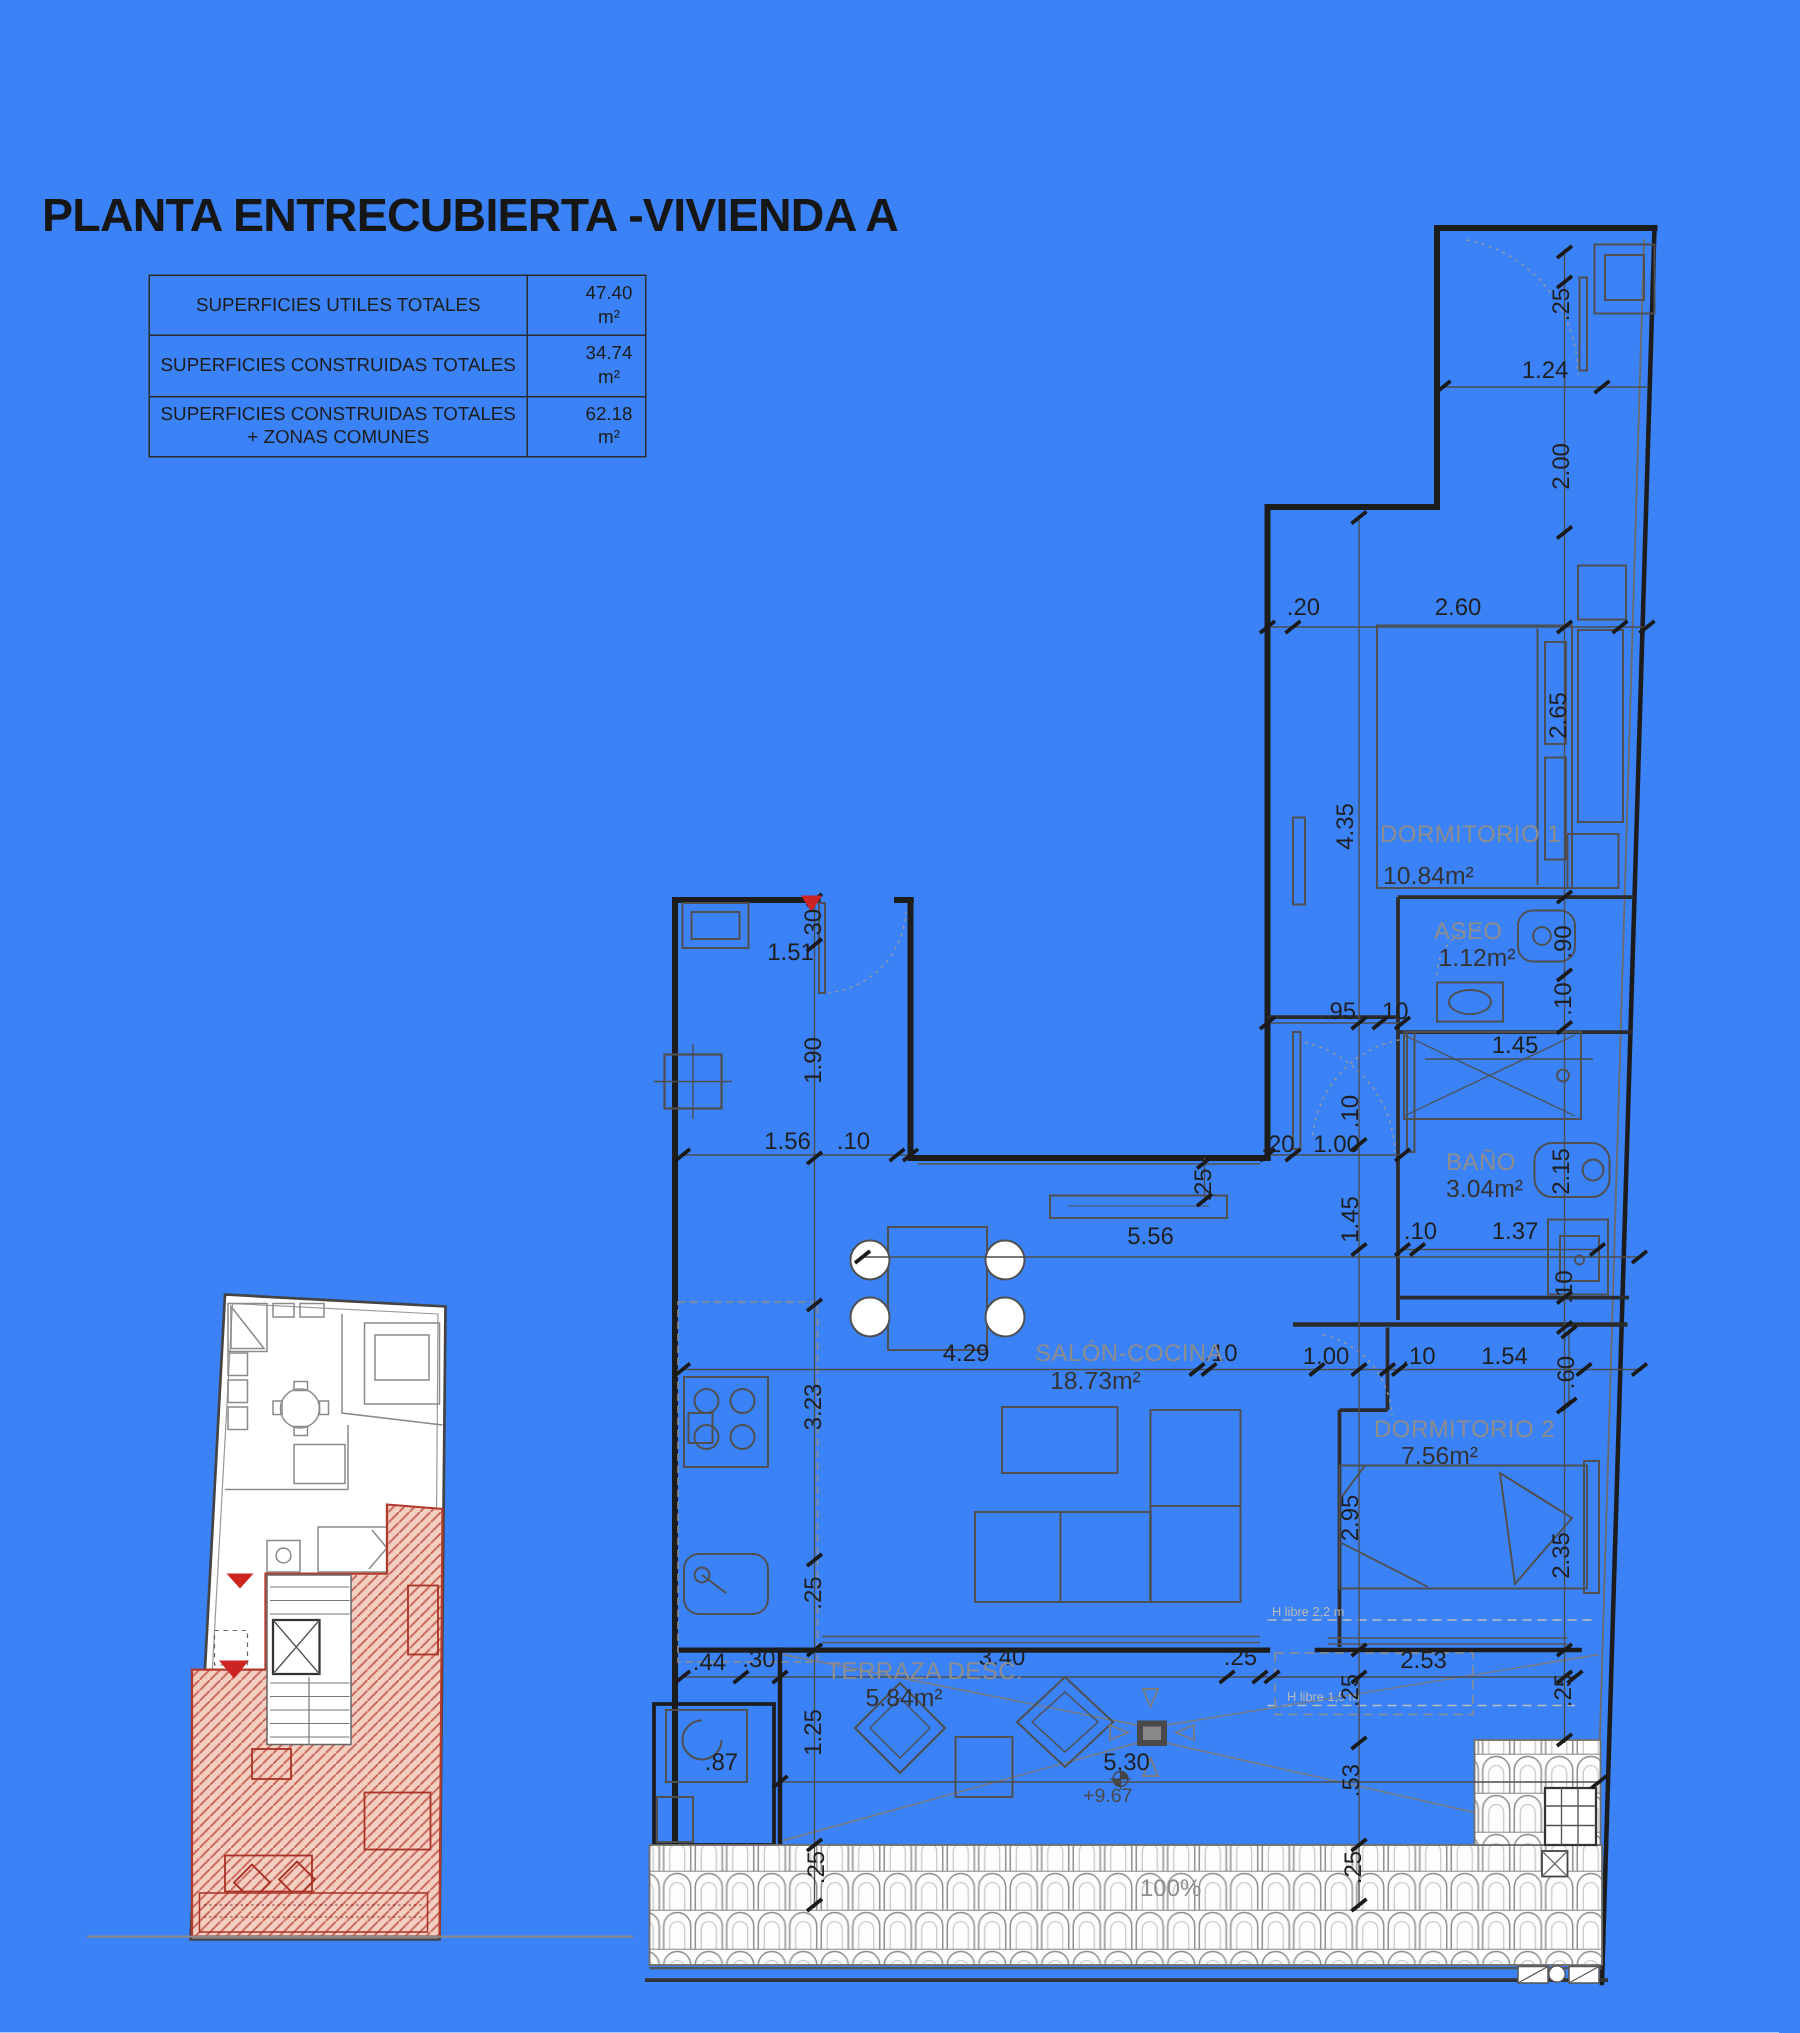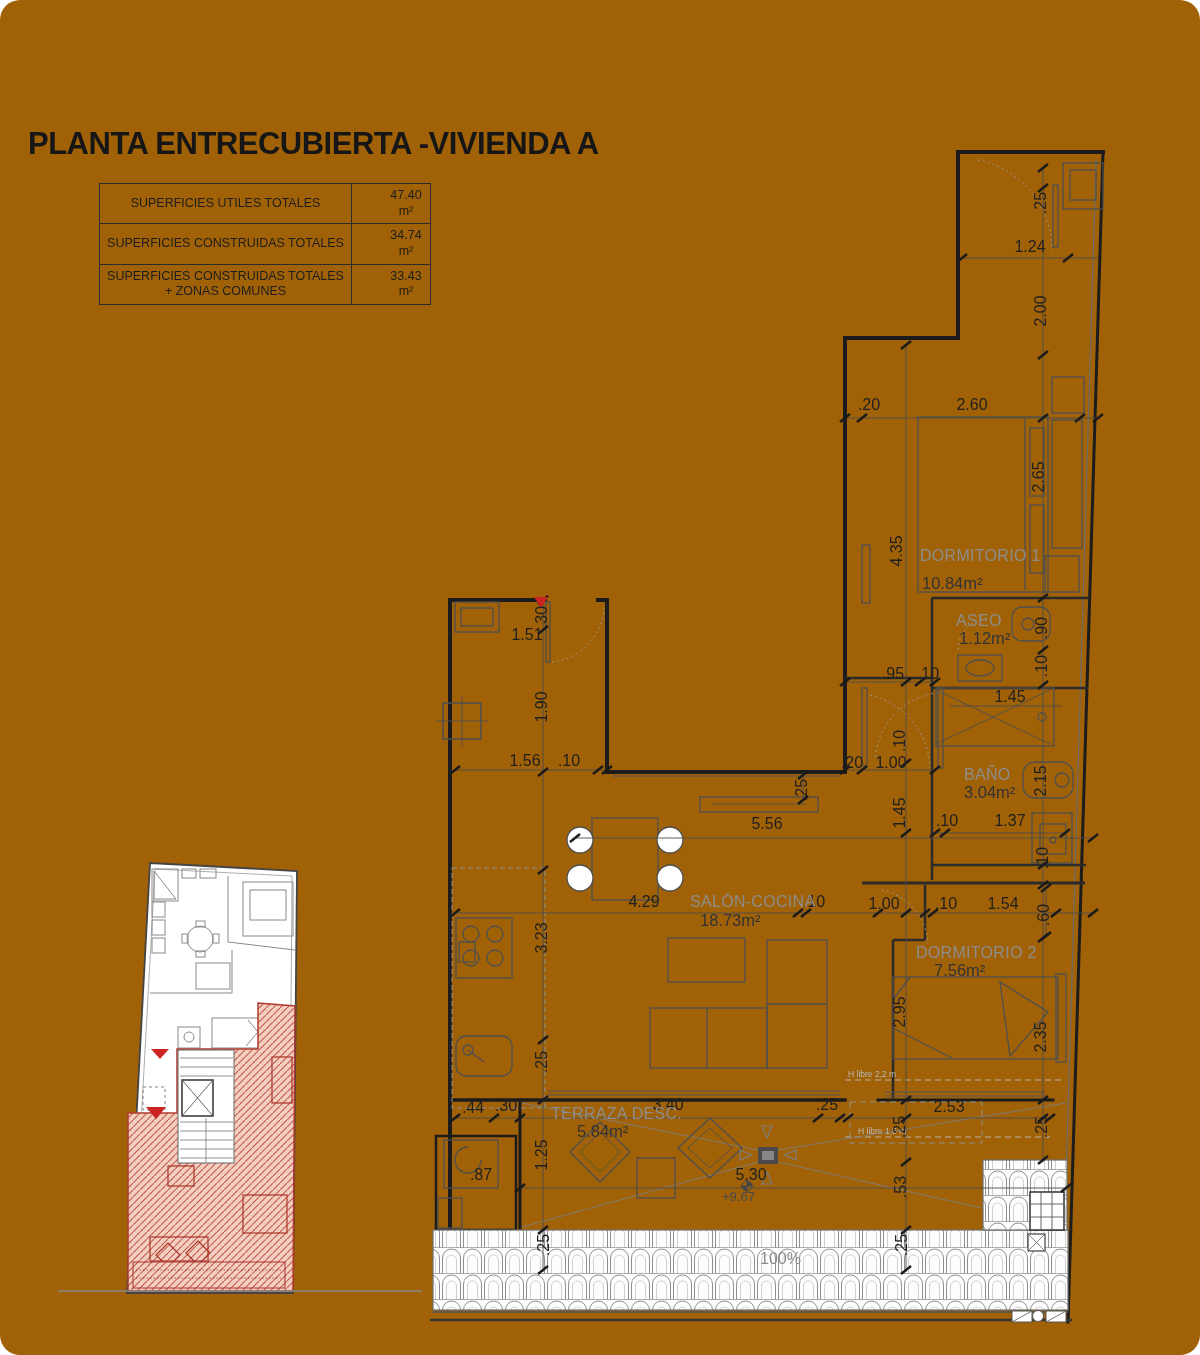--- a/index.html
+++ b/index.html
@@ -1,17 +1,17 @@
 <!DOCTYPE html>
 <html><head>
 <meta charset="utf-8">
 <style>
   html,body{margin:0;padding:0;background:#ffffff;}
-  .page{position:relative;width:1200px;height:1355px;background:#a16207;overflow:hidden;
-        font-family:"Liberation Sans",sans-serif;border-radius:20px;}
+  .page{position:relative;width:1200px;height:1355px;background:#3b82f6;overflow:hidden;
+        font-family:"Liberation Sans",sans-serif;}
   .title{position:absolute;left:28px;top:126px;margin:0;font-size:31px;font-weight:700;
          letter-spacing:-0.5px;color:#161616;white-space:nowrap;}
   .surft{position:absolute;left:99px;top:183px;width:330px;border:1.6px solid #2b2b2b;
          display:grid;grid-template-columns:251px 1fr;}
   .surft .cell{display:flex;align-items:center;justify-content:center;text-align:center;
          font-size:12.5px;color:#1d1d1d;border-top:1.4px solid #2b2b2b;padding:4px 6px;
          box-sizing:border-box;min-height:36px;white-space:pre-line;line-height:1.25;}
   .surft .cell.v{border-left:1.4px solid #2b2b2b;font-size:12.5px;padding-left:36px;}
   .surft .r0{border-top:none;}
   svg{position:absolute;left:0;top:0;}
@@ -30,21 +30,21 @@
 
   <h1 class="title">PLANTA ENTRECUBIERTA -VIVIENDA A</h1>
 
   <div class="surft">
     <div class="cell r0">SUPERFICIES UTILES TOTALES</div>
     <div class="cell v r0">47.40 m²</div>
     <div class="cell">SUPERFICIES CONSTRUIDAS TOTALES</div>
     <div class="cell v">34.74 m²</div>
     <div class="cell">SUPERFICIES CONSTRUIDAS TOTALES
 + ZONAS COMUNES</div>
-    <div class="cell v">33.43 m²</div>
+    <div class="cell v">62.18 m²</div>
   </div>
 
   <svg id="plan-svg" width="1200" height="1355" viewBox="0 0 1200 1355">
     <defs>
       <pattern id="tiles" width="21" height="26" patternUnits="userSpaceOnUse">
         <rect width="21" height="26" fill="#fdfdfd"></rect>
         <path d="M1.5,26 V10 A9,9 0 0 1 19.5,10 V26" fill="none" stroke="#8f8f8f" stroke-width="1"></path>
         <path d="M5.5,26 V12 A5,5 0 0 1 15.5,12 V26" fill="none" stroke="#c4c4c4" stroke-width="0.8"></path>
         <line x1="0" y1="25.5" x2="21" y2="25.5" stroke="#9a9a9a" stroke-width="0.8"></line>
       </pattern>

